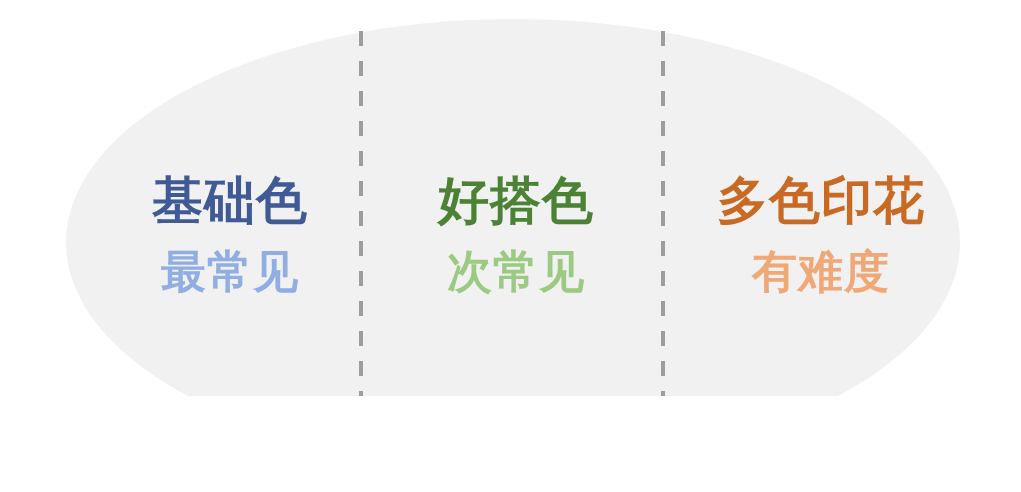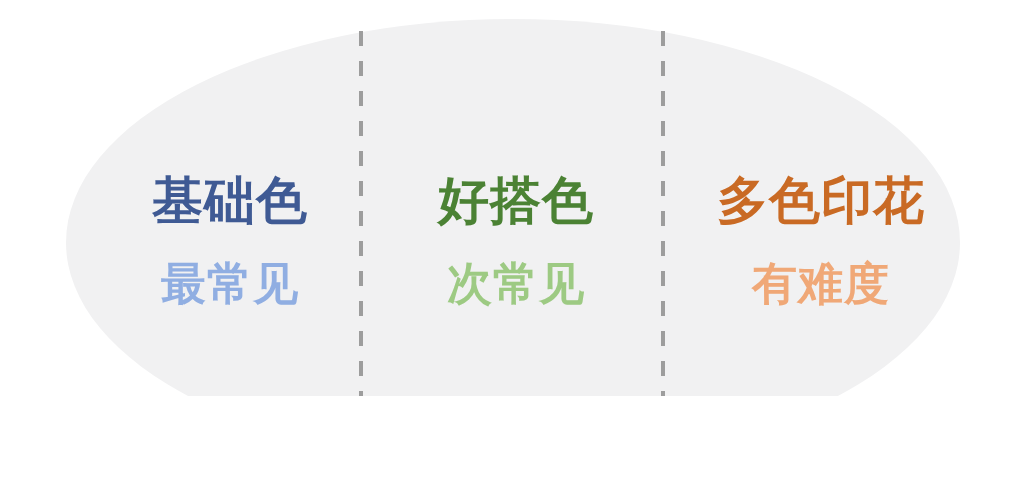--- a/index.html
+++ b/index.html
@@ -61,21 +61,21 @@
     line-height: 62px;
     letter-spacing: 1px;
     white-space: nowrap;
   }
   .col-subtitle {
     font-size: 45px;
     font-weight: 700;
     line-height: 56px;
     letter-spacing: 1px;
     white-space: nowrap;
-    margin-top: 24px;
+    margin-top: 12px;
   }
 
   
   .t-blue   { color: #3f5a94; }
   .s-blue   { color: #90aee2; }
   .t-green  { color: #4b8234; }
   .s-green  { color: #9dca83; }
   .t-orange { color: #c96a24; }
   .s-orange { color: #f0a877; }
 </style>

